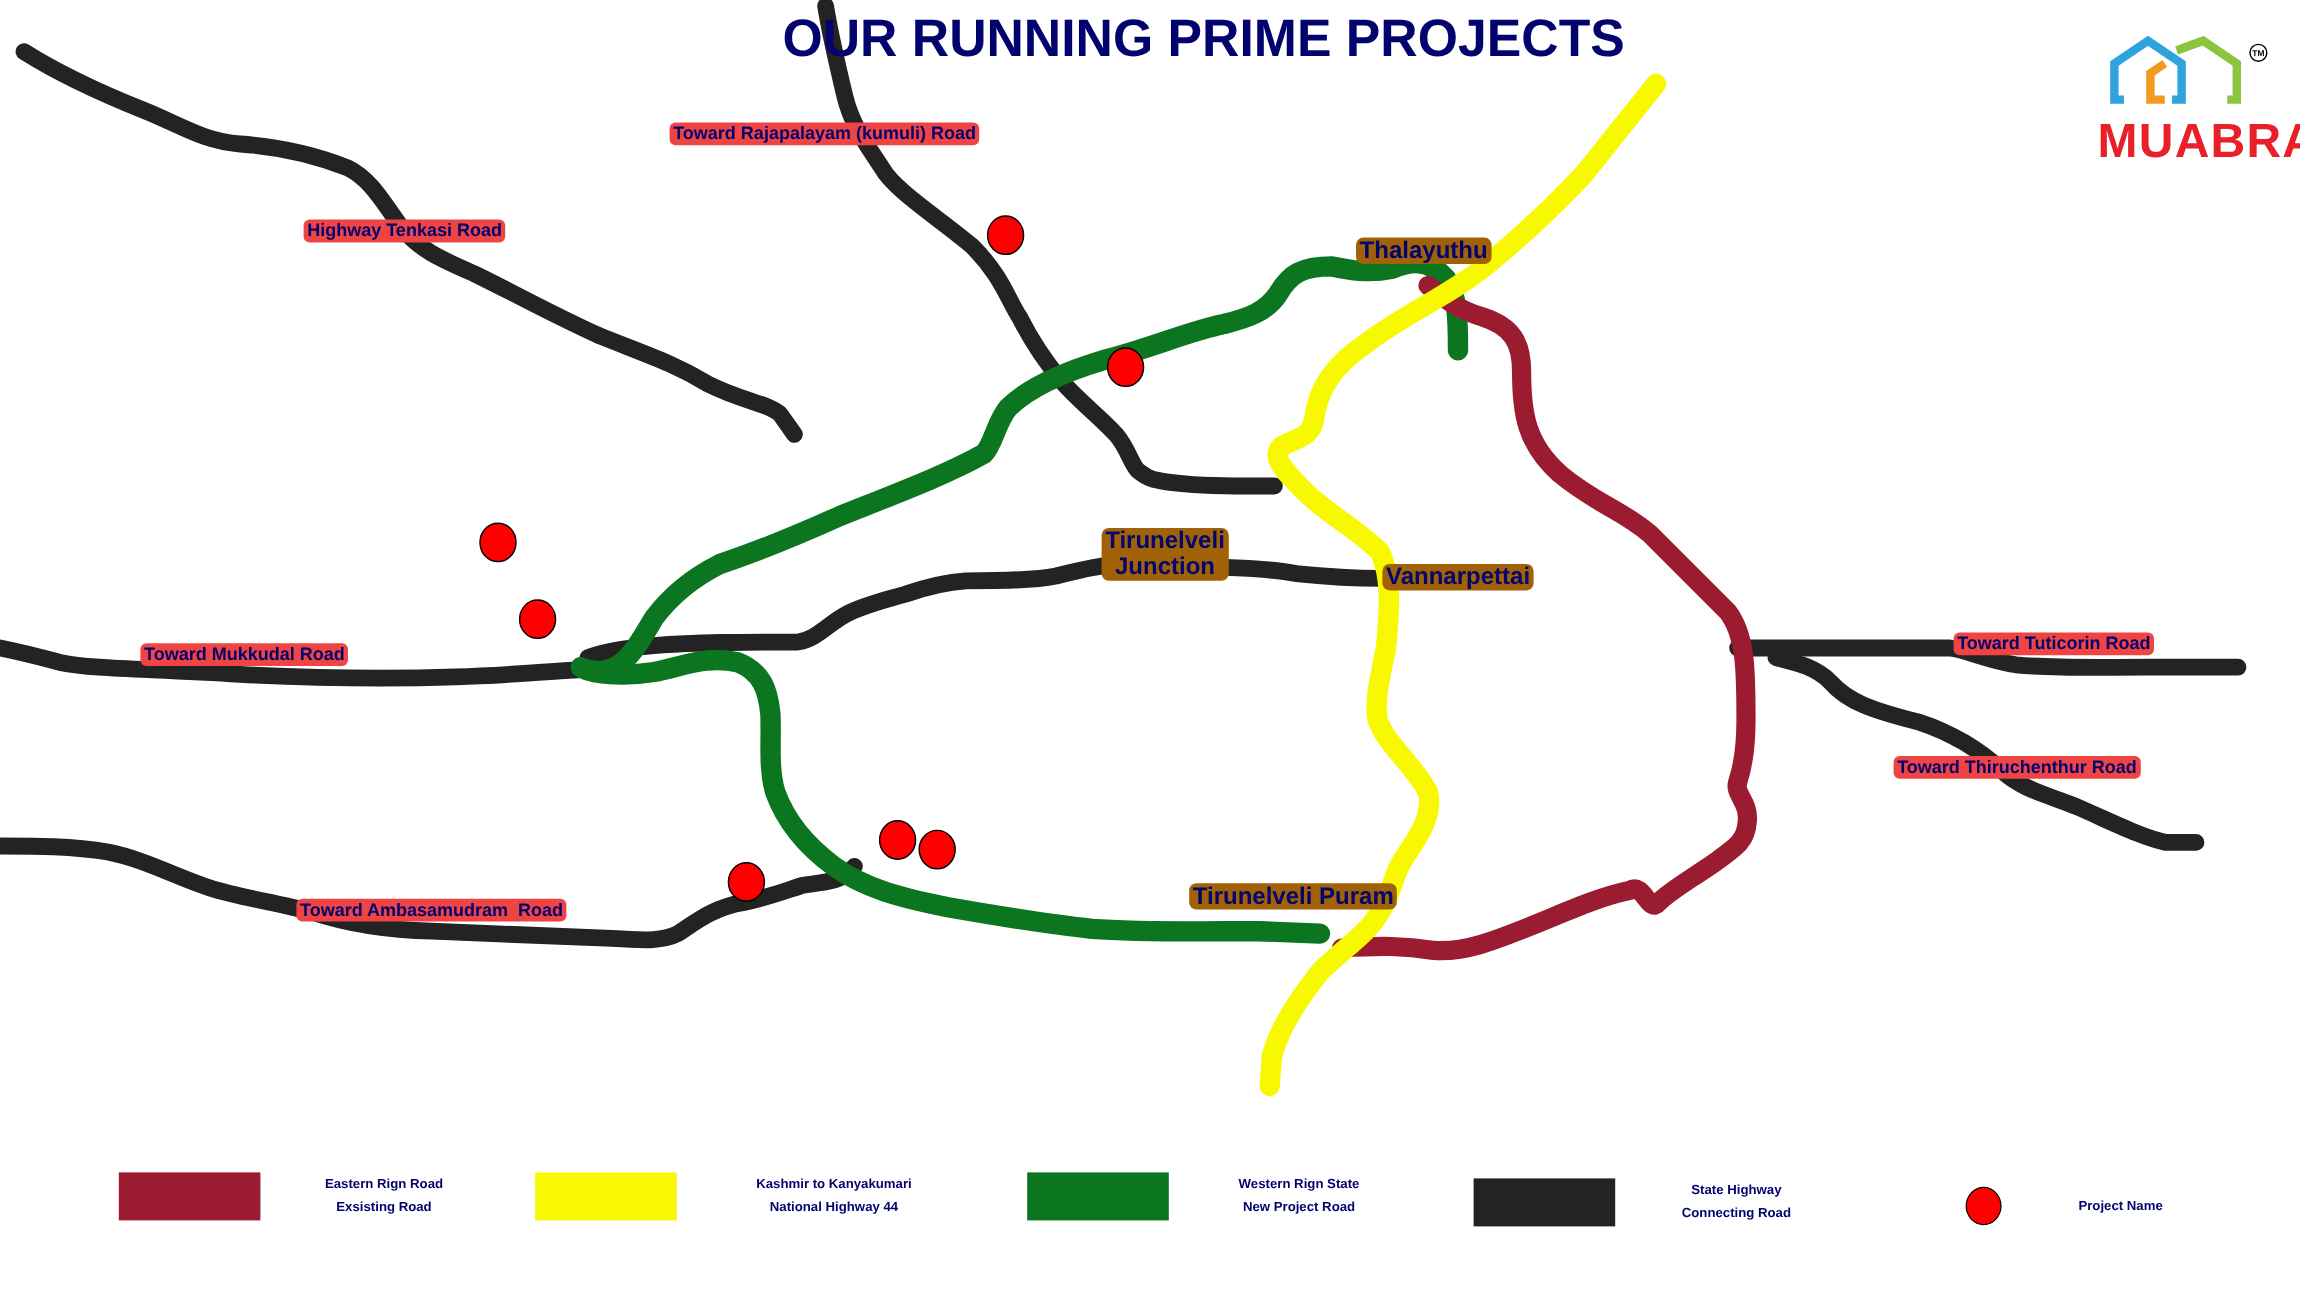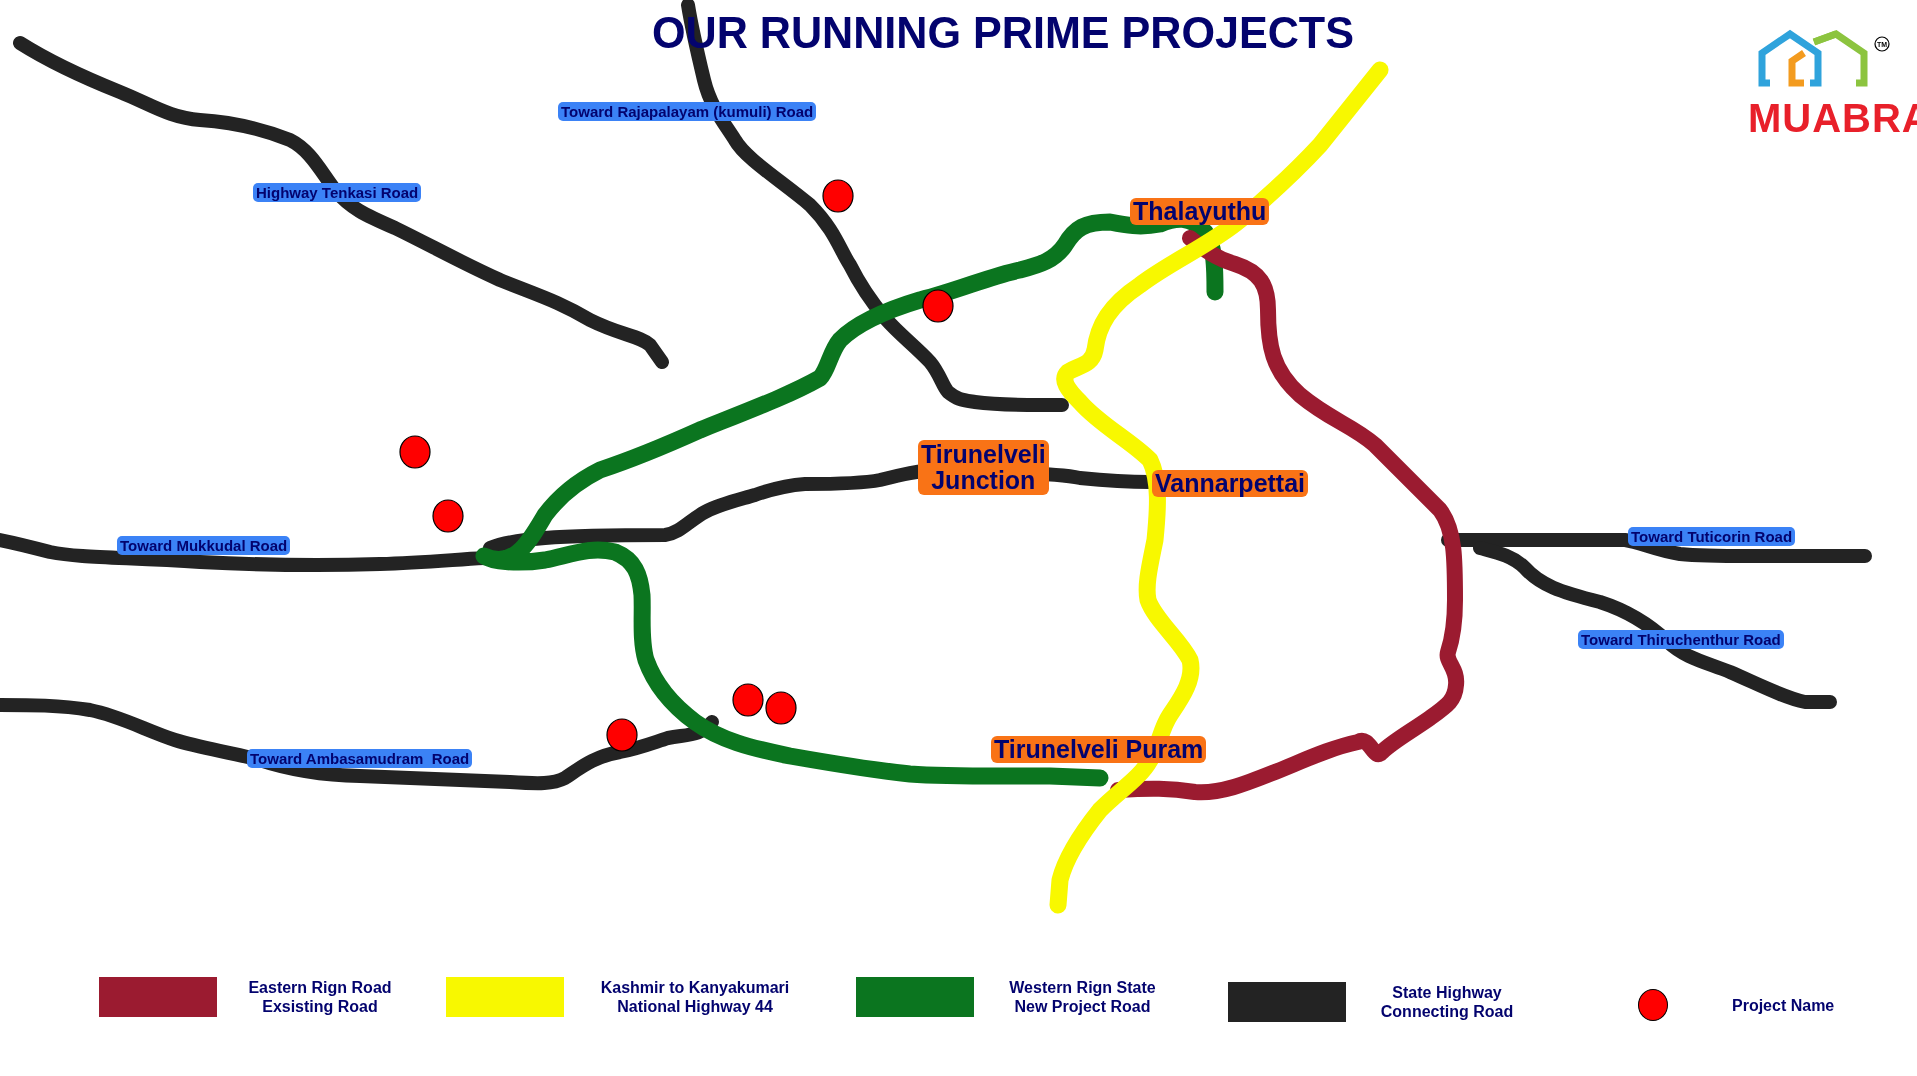--- a/index.html
+++ b/index.html
@@ -1,26 +1,26 @@
 <!DOCTYPE html>
 <html><head>
 <meta charset="utf-8">
 <style>
   html, body { margin: 0; padding: 0; background: #ffffff; }
   body { width: 1917px; height: 1076px; position: relative; overflow: hidden; font-family: "Liberation Sans", sans-serif; }
   .title { position: absolute; left: 0; top: 8px; width: 2006px; text-align: center; font-weight: bold; font-size: 44px; color: #03036e; letter-spacing: 0px; z-index: 3; font-family: "Liberation Sans", sans-serif; transform: scaleX(0.98); }
   svg.map { position: absolute; left: 0; top: 0; width: 1917px; height: 1076px; z-index: 1; }
   .lbl { position: absolute; font-weight: bold; color: #03036e; white-space: nowrap; z-index: 4; font-family: "Liberation Sans", sans-serif; line-height: 1; }
-  .lbl.road { font-size: 15px; background: #3b82f6; border-radius: 5px; padding: 2px 3px; }
-  .lbl.place { font-size: 25px; background: #f97316; border-radius: 6px; padding: 1px 3px; text-align: center; }
+  .lbl.road { font-size: 15px; background: #ef4444; border-radius: 5px; padding: 2px 3px; }
+  .lbl.place { font-size: 20px; background: #a16207; border-radius: 6px; padding: 1px 3px; text-align: center; }
   .lbl.place.two { line-height: 1.05; }
   .logo { position: absolute; left: 1748px; top: 28px; width: 150px; height: 104px; z-index: 4; }
   .logo-text { position: absolute; left: 0; top: 68px; width: 140px; text-align: center; font-weight: bold; font-size: 40px; color: #e8202a; letter-spacing: 1px; font-family: "Liberation Sans", sans-serif; }
   .swatch { position: absolute; width: 118px; height: 40px; }
-  .legend-text { position: absolute; font-weight: bold; font-size: 16px; color: #03036e; text-align: center; white-space: nowrap; line-height: 19px; font-family: "Liberation Sans", sans-serif; }
+  .legend-text { position: absolute; font-weight: bold; font-size: 11px; color: #03036e; text-align: center; white-space: nowrap; line-height: 19px; font-family: "Liberation Sans", sans-serif; }
   .legend-dot { position: absolute; width: 30px; height: 32px; border-radius: 50%; background: #ff0000; border: 1px solid #000; box-sizing: border-box; }
 </style>
 </head>
 <body>
 
 <svg class="map" viewBox="0 0 1917 1076" xmlns="http://www.w3.org/2000/svg">
   <g id="state-highways" fill="none" stroke="#232323" stroke-width="14" stroke-linecap="round" stroke-linejoin="round">
       <path d="M20,43 C50,62 90,80 120,92 C150,104 170,118 200,120 C230,122 260,128 290,140 C310,150 320,170 335,190 C350,208 365,215 395,228 C430,245 460,262 500,280 C540,296 560,302 590,320 C620,335 640,336 650,345 L662,362"></path>
       <path d="M688,5 C692,30 698,55 704,80 C710,105 722,120 735,140 C745,158 780,180 810,205 C835,230 840,250 850,265 C860,285 870,300 885,318 C900,335 915,346 930,362 C940,374 942,385 948,392 C958,400 962,400 975,402 C990,404 1005,405 1040,405 L1062,405"></path>
       <path d="M490,548 C500,544 520,540 545,538 C580,535 620,535 665,535 C680,533 690,520 705,512 C720,504 738,500 755,495 C775,488 790,485 805,484 C830,484 860,484 880,480 C900,475 920,470 940,470 C960,470 980,472 1000,472 C1030,473 1060,474 1080,478 C1100,480 1120,482 1150,482"></path>

